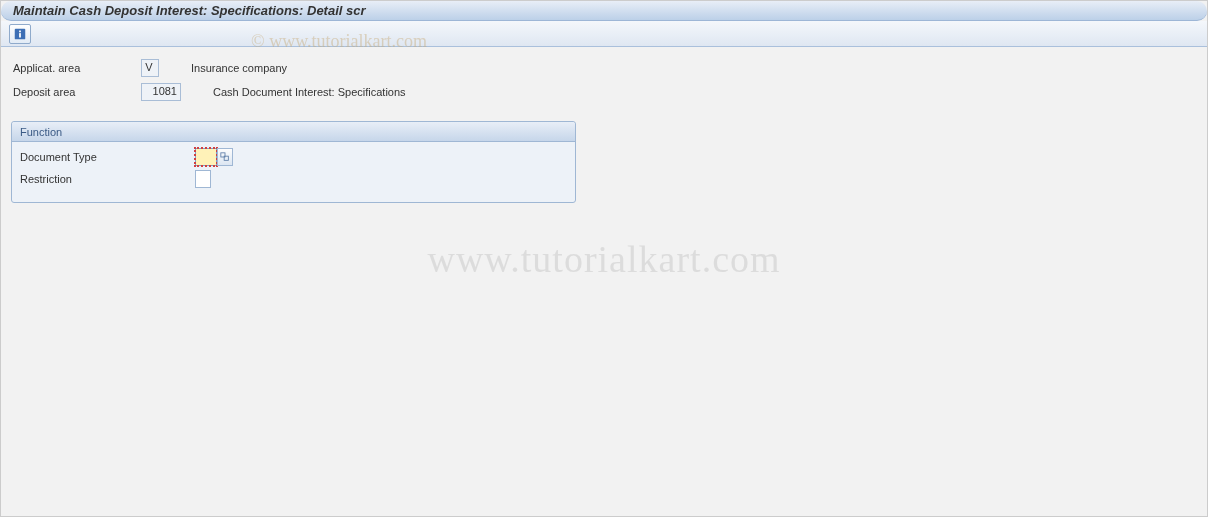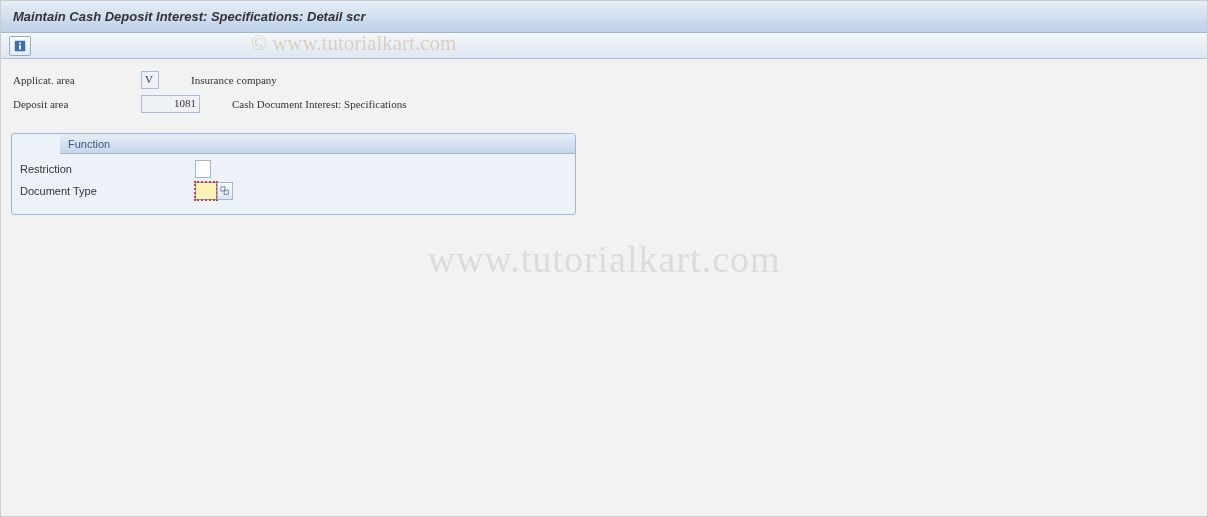--- a/index.html
+++ b/index.html
@@ -9,25 +9,26 @@
       background: #f2f2f2;
       width: 1208px;
       height: 517px;
       border: 1px solid #ccc;
       overflow: hidden;
       position: relative;
     }
     .title-bar {
       background: linear-gradient(to bottom, #e8eef7 0%, #bcd0e8 100%);
       border-bottom: 1px solid #9db6d6;
-      padding: 8px 12px;
+      padding: 2px 12px;
       font-weight: bold;
       font-style: italic;
       font-size: 13px;
       color: #333;
+      border-radius: 13px;
     }
     .toolbar {
       background: linear-gradient(to bottom, #f4f7fb 0%, #dfe7f2 100%);
       border-bottom: 1px solid #aac0dc;
       padding: 3px 8px;
       height: 26px;
       display: flex;
       align-items: center;
     }
     .tool-btn {
@@ -43,39 +44,38 @@
     }
     .tool-btn svg { width: 14px; height: 14px; }
     .content {
       padding: 10px 10px;
     }
     .row {
       display: flex;
       align-items: center;
       height: 22px;
       margin-bottom: 2px;
-      font-family: Liberation Serif, serif;
     }
     .lbl {
       width: 130px;
       color: #333;
       padding-left: 2px;
     }
     .fld {
       border: 1px solid #a9bdd6;
       background: #eef2f7;
       height: 18px;
       font-size: 11px;
       text-align: right;
       padding: 1px 3px 1px 1px;
       color: #333;
       display:inline-block;
     }
     .fld.v { width: 18px; text-align:center;}
-    .fld.code { width: 59px; }
+    .fld.code { width: 40px; }
     .desc {
       margin-left: 32px;
       color: #333;
     }
     .group-box {
       margin-top: 18px;
       width: 565px;
       border: 1px solid #9fb7d4;
       border-radius: 3px;
       background: #edf2f8;
@@ -83,21 +83,20 @@
     .group-title {
       background: linear-gradient(to bottom, #e8eef7, #c6d6ea);
       border-bottom: 1px solid #9fb7d4;
       padding: 3px 8px;
       color: #3a5a85;
       border-top-left-radius: 3px;
       border-top-right-radius: 3px;
       height: 20px;
       display:flex;
       align-items:center;
-      margin-left:48px;
     }
     .group-body {
       padding: 4px 8px 12px 8px;
     }
     .g-row {
       display: flex;
       align-items: center;
       height: 22px;
     }
     .g-lbl {
@@ -142,21 +141,21 @@
       color: rgba(180,180,180,0.35);
       font-family: Georgia, "Times New Roman", serif;
       pointer-events: none;
       white-space: nowrap;
       letter-spacing: 1px;
     }
     .watermark2 {
       position: absolute;
       top: 30px;
       left: 250px;
-      font-size: 21px;
+      font-size: 18px;
       color: rgba(200,170,120,0.45);
       font-family: Georgia, "Times New Roman", serif;
       pointer-events: none;
       white-space: nowrap;
     }
   </style>
 </head>
 <body>
 
 <div class="title-bar">
@@ -183,36 +182,36 @@
 
   <div class="row">
     <div class="lbl">Deposit area</div>
     <div class="fld code">1081</div>
     <div class="desc">Cash Document Interest: Specifications</div>
   </div>
 
   <div class="group-box">
     <div class="group-title">Function</div>
     <div class="group-body">
-
-      <div class="g-row">
-        <div class="g-lbl">Restriction</div>
-        <input class="restr-input" type="text" value="" style="">
-      </div>
 
       <div class="g-row">
         <div class="g-lbl">Document Type</div>
         <input class="doc-input" type="text" value="" style="">
         <div class="f4-btn">
           <svg viewBox="0 0 12 12">
             <rect x="1" y="1" width="5" height="5" fill="none" stroke="#5a7aa5" stroke-width="1"></rect>
             <rect x="5" y="5" width="5" height="5" fill="none" stroke="#5a7aa5" stroke-width="1"></rect>
           </svg>
         </div>
       </div>
 
+      <div class="g-row">
+        <div class="g-lbl">Restriction</div>
+        <input class="restr-input" type="text" value="" style="">
+      </div>
+
     </div>
   </div>
 
 </div>
 
 <div class="watermark2">© www.tutorialkart.com</div>
 <div class="watermark">www.tutorialkart.com</div>
 
 </body></html>

